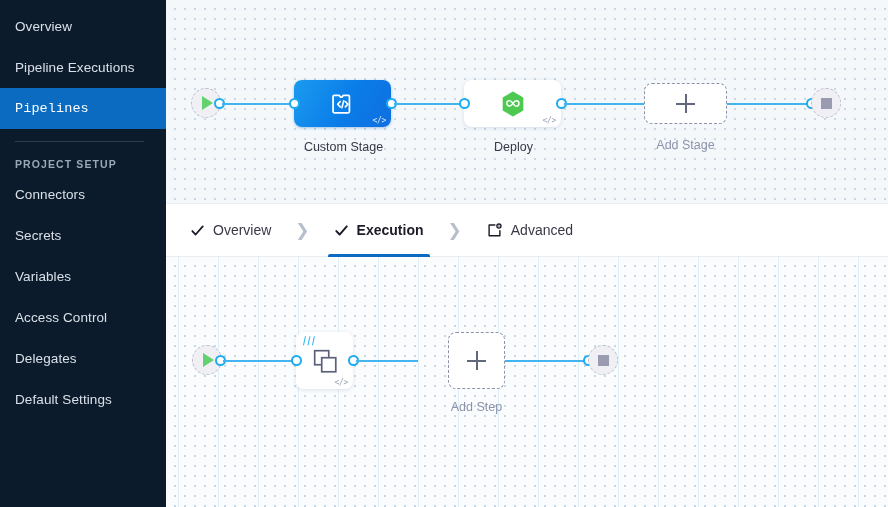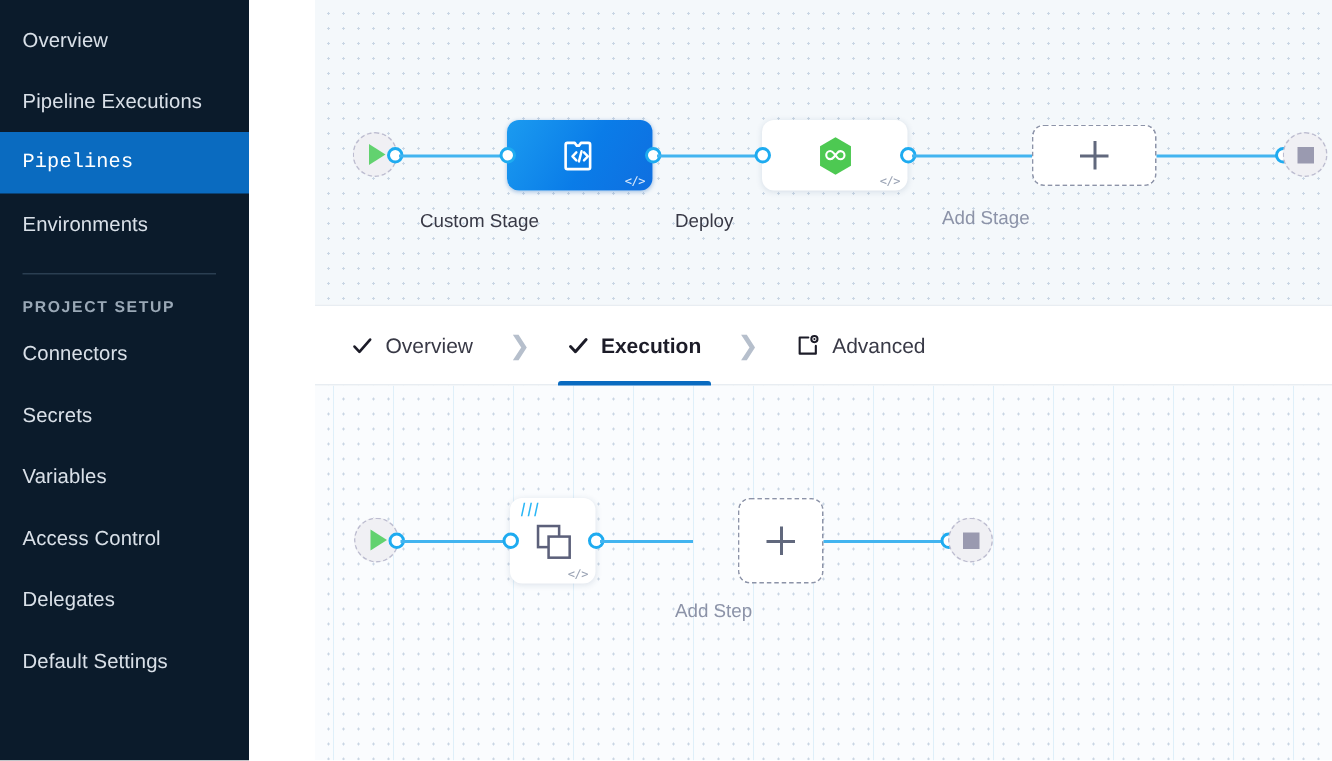--- a/index.html
+++ b/index.html
@@ -2,21 +2,21 @@
 <html><head>
 <meta charset="utf-8">
 <style>
   * { box-sizing: border-box; margin: 0; padding: 0; }
   html, body {
     width: 888px; height: 507px;
     font-family: "Liberation Sans", sans-serif;
     overflow: hidden;
     background: #fff;
   }
-  #app { position: relative; width: 888px; height: 507px; display: flex; gap: 44px; }
+  #app { position: relative; width: 888px; height: 507px; display: flex; }
 
   
   #sidebar {
     width: 166px;
     height: 507px;
     background: #0b1b2b;
     flex: 0 0 166px;
     padding-top: 6px;
     position: relative;
     z-index: 5;
@@ -192,20 +192,21 @@
     width: 19px; height: 19px;
   }
   .plus::before, .plus::after {
     content: ""; position: absolute; background: #61687d;
   }
   .plus::before { left: 0; top: 8.5px; width: 19px; height: 2px; }
   .plus::after  { top: 0; left: 8.5px; height: 19px; width: 2px; }
 
   .node-label {
     position: absolute;
+    text-align: center;
     font-size: 12.5px;
     color: #383946;
     line-height: 21px;
     white-space: pre-line;
   }
   .node-label.muted { color: #8c93a8; }
 
   .code-badge {
     position: absolute;
     right: 5px; bottom: 2px;
@@ -236,23 +237,20 @@
   <nav id="sidebar">
     <div class="nav-item">
       <span>Overview</span>
     </div>
     <div class="nav-item">
       <span>Pipeline Executions</span>
     </div>
     <div class="nav-item active">
       <span>Pipelines</span>
     </div>
-    <div class="nav-item">
-      <span>Environments</span>
-    </div>
 
     <div class="nav-divider"></div>
 
     <div class="nav-section-title">PROJECT SETUP</div>
 
     <div class="nav-item">
       <span>Connectors</span>
     </div>
     <div class="nav-item">
       <span>Secrets</span>

